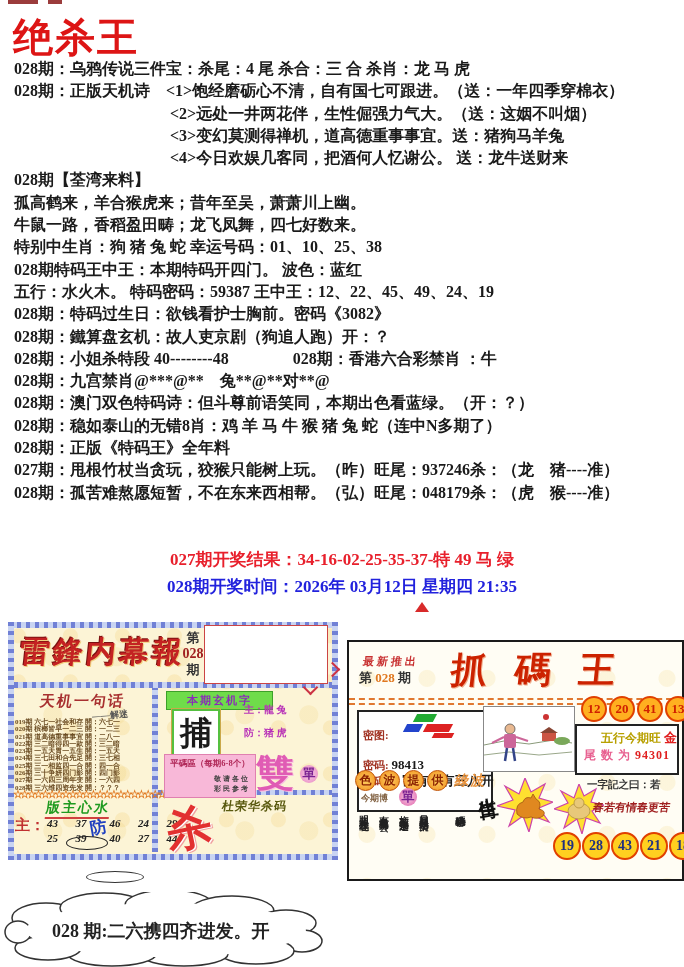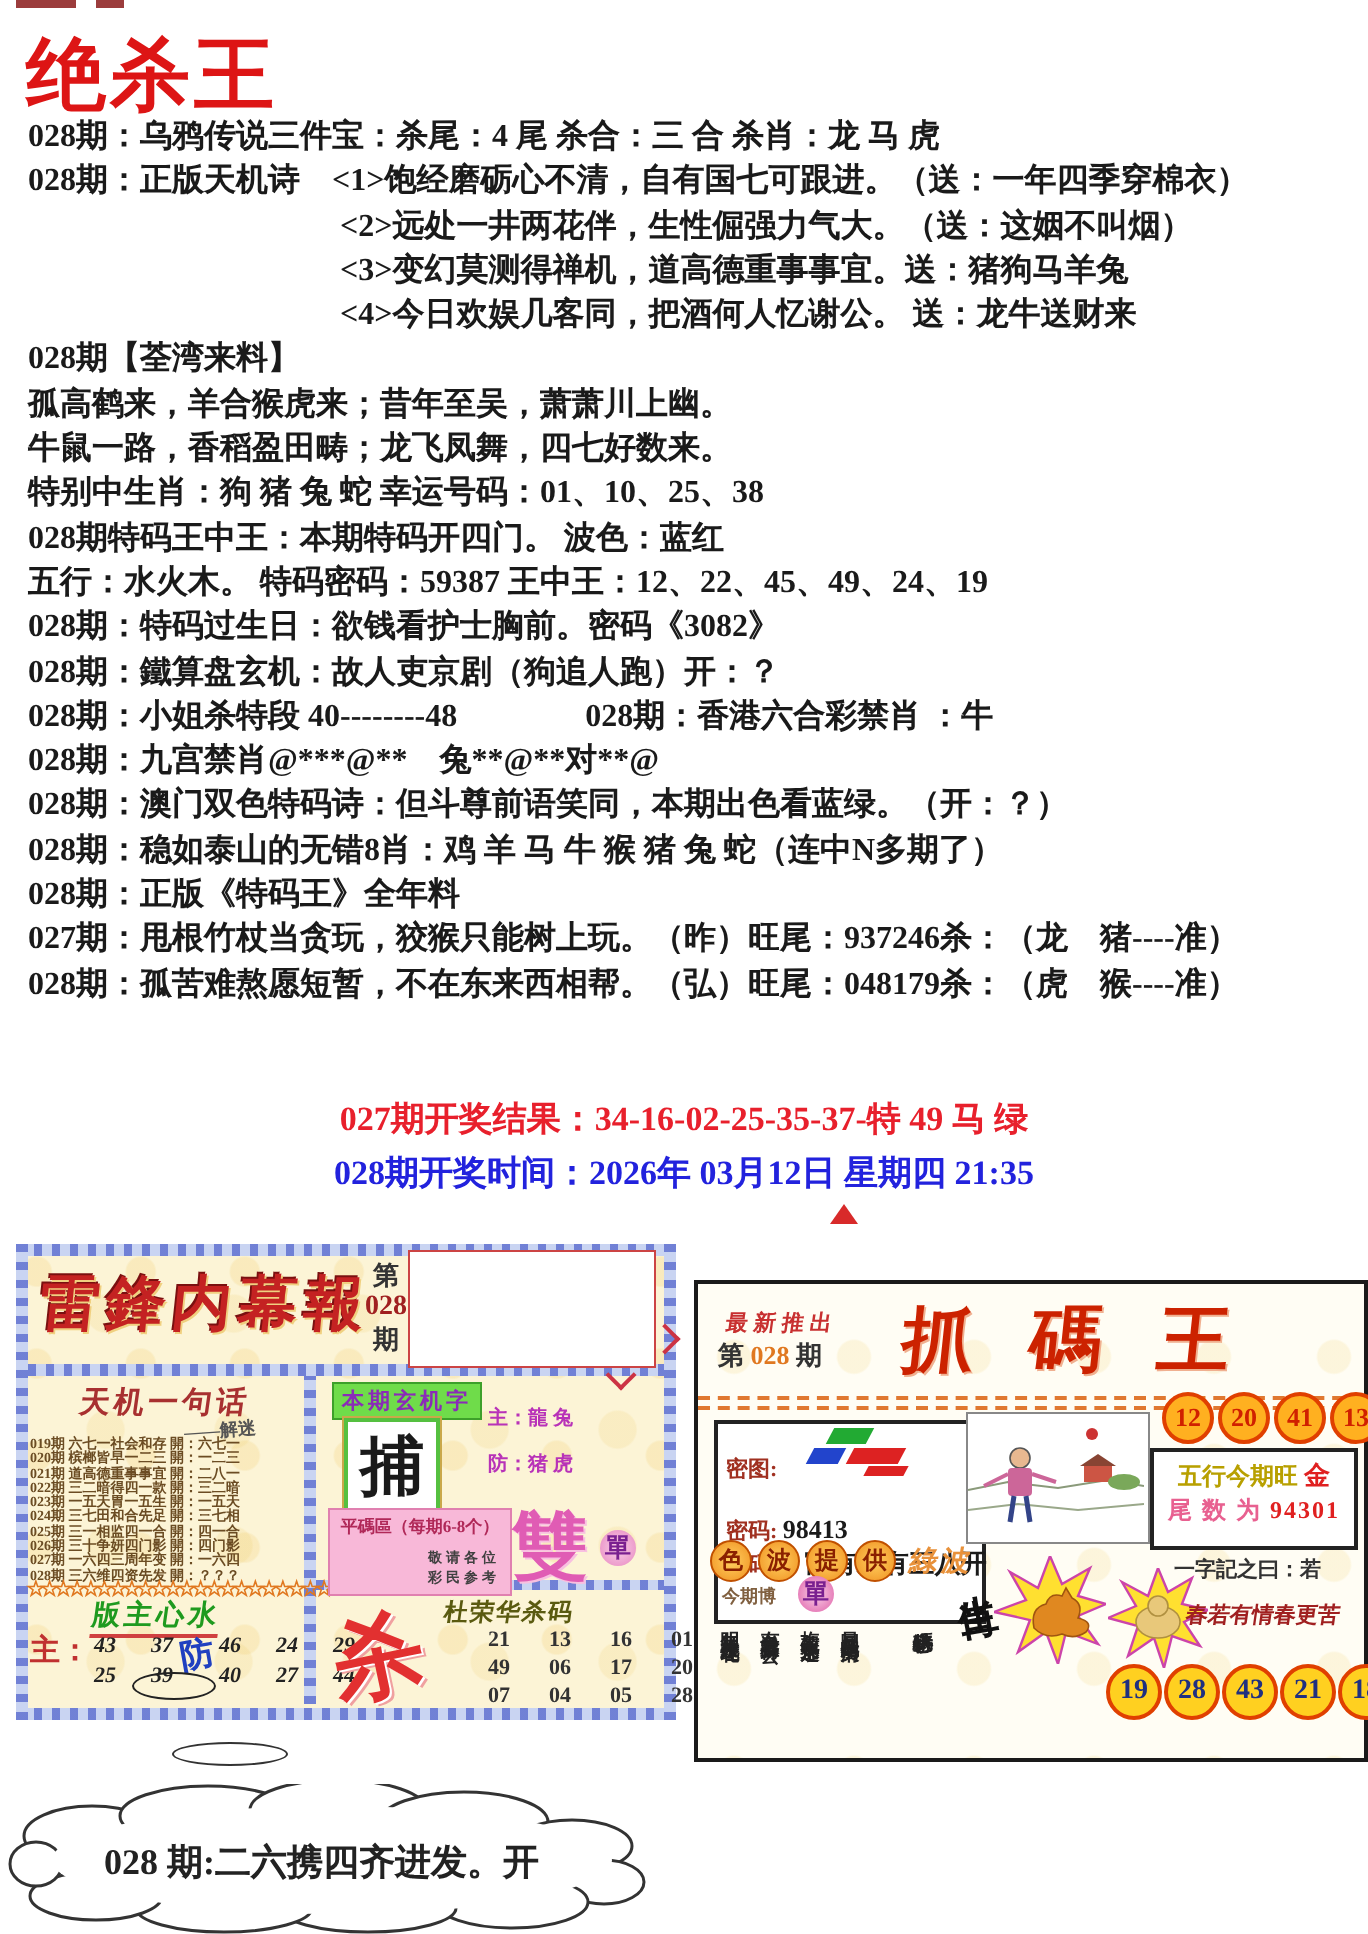--- a/index.html
+++ b/index.html
@@ -40,21 +40,21 @@
   .lc-history{position:absolute;left:7px;top:97px;width:136px;font-size:7px;line-height:7.3px;color:#6b4c23;white-space:nowrap;}
   .lc-stars{position:absolute;left:5px;top:166px;width:140px;font-size:11px;letter-spacing:-3px;color:#e07820;}
   .lc-banzhu{position:absolute;left:38px;top:177px;font-size:14px;color:#1f9a1f;letter-spacing:2px;
     border-bottom:2px solid #d04040;transform:skewX(-8deg);}
   .lc-nums{position:absolute;left:7px;top:194px;display:flex;align-items:flex-start;}
   .lc-zhu-label{font-size:15px;color:#c03030;margin-right:2px;}
   .numstack{font-size:11px;line-height:15px;color:#222;font-style:italic;word-spacing:6px;white-space:pre;}
   .lc-fang-label{font-size:17px;color:#2040c0;margin:0 3px;transform:rotate(-10deg);}
   .lc-ellipse{position:absolute;left:58px;top:214px;width:40px;height:12px;border:1.5px solid #222;border-radius:50%;}
   .lc-xlabel{position:absolute;left:158px;top:69px;background:#6fdc4a;color:#8a2bb8;font-size:11px;
-    letter-spacing:2px;padding:1px 4px;border:1px solid #3da02a;text-align:center;}
+    letter-spacing:2px;padding:1px 20px;border:1px solid #3da02a;text-align:center;}
   .lc-bu{position:absolute;left:164px;top:87px;width:44px;height:44px;background:#fff;border:2px solid #55c040;
     box-shadow:0 0 0 1px #caa84a;font-size:32px;text-align:center;line-height:44px;}
   .lc-zhufang{position:absolute;left:236px;top:76px;font-size:10px;color:#b832b8;line-height:23px;white-space:nowrap;}
   .lc-pingma{position:absolute;left:156px;top:132px;width:88px;background:#f8b8d8;border:1px solid #e080b0;
     text-align:center;padding:3px 1px;}
   .lc-pingma .l1{font-size:8.5px;color:#b02858;}
   .lc-pingma .l2{font-size:7px;color:#404040;letter-spacing:2px;margin-top:4px;margin-left:44px;}
   .lc-shuang{position:absolute;left:248px;top:126px;font-size:38px;color:#e05cb4;text-shadow:1px 1px 0 #f8c0e0;}
   .lc-dan{position:absolute;left:292px;top:143px;width:18px;height:18px;border-radius:50%;
     background:radial-gradient(#f8d0e8,#e886c0);color:#7a2090;font-size:13px;text-align:center;line-height:18px;}
@@ -81,21 +81,21 @@
   .logo .g{left:12px;top:0;width:20px;height:8px;background:#22aa33;transform:skewX(-28deg);}
   .logo .b{left:2px;top:10px;width:16px;height:8px;background:#2244cc;transform:skewX(-28deg);}
   .logo .r1{left:22px;top:10px;width:26px;height:8px;background:#dd2222;transform:skewX(-28deg);}
   .logo .r2{left:30px;top:19px;width:20px;height:5px;background:#dd2222;transform:skewX(-28deg);}
   .rc-pic{position:absolute;left:134px;top:64px;width:90px;height:64px;background:#fff;border:1px solid #888;}
   .rc-circles-top{position:absolute;left:232px;top:54px;display:flex;gap:2px;}
   .rc-circles-top .c{width:22px;height:22px;border-radius:50%;background:#ffb020;border:2px solid #e04000;
     color:#d02000;font-size:13px;text-align:center;line-height:22px;}
   .rc-wuxing{position:absolute;left:226px;top:82px;width:100px;height:44px;background:#fff;border:2px solid #222;
     text-align:center;padding-top:3px;}
-  .rc-wuxing .l1{font-size:12px;color:#b8a000;white-space:nowrap;}
+  .rc-wuxing .l1{font-size:12px;color:#b8a000;white-space:nowrap;text-align:right;}
   .rc-wuxing .l1 .hot{color:#e02020;font-size:13px;}
   .rc-wuxing .l2{font-size:12px;color:#e86090;letter-spacing:1px;white-space:nowrap;}
   .rc-wuxing .l2 .v{color:#e02020;}
   .rc-badges{position:absolute;left:6px;top:128px;display:flex;align-items:center;gap:3px;}
   .rc-badges .b{width:19px;height:19px;border-radius:50%;background:radial-gradient(#ffd060,#f09020);
     border:1px solid #c05000;color:#8a2000;font-size:12px;text-align:center;line-height:19px;}
   .rc-badge-suffix{font-size:14px;color:#e8913a;letter-spacing:2px;margin-left:4px;transform:skewX(-10deg);}
   .rc-jinqibo{position:absolute;left:12px;top:150px;font-size:9px;color:#806040;}
   .rc-dan{position:absolute;left:50px;top:146px;width:18px;height:18px;border-radius:50%;
     background:radial-gradient(#f8d0e8,#e060a8);color:#7a2090;font-size:13px;text-align:center;line-height:18px;}
@@ -203,21 +203,20 @@
     </div>
     <div class="lc-pingma">
       <div class="l1">平碼區（每期6-8个）</div>
       <div class="l2">敬请各位彩民参考</div>
     </div>
     <div class="lc-shuang">雙</div>
     <div class="lc-dan">單</div>
 
     <div class="lc-shachar">杀</div>
     <div class="lc-shatitle">杜荣华杀码</div>
-    <div class="lc-sharows"><div>21  13  16  01</div><div>49  06  17  20</div><div>07  04  05  28</div></div>
   </div>
 
   <div class="right-card">
     <div class="rc-promo">最新推出</div>
     <div class="rc-issue"><span>第 </span><span class="no">028</span><span> 期</span></div>
     <div class="rc-title">抓碼王</div>
     <div class="rc-divider"></div>
 
     <div class="rc-mitu">
       <div class="row"><span class="lab">密图:</span></div>

